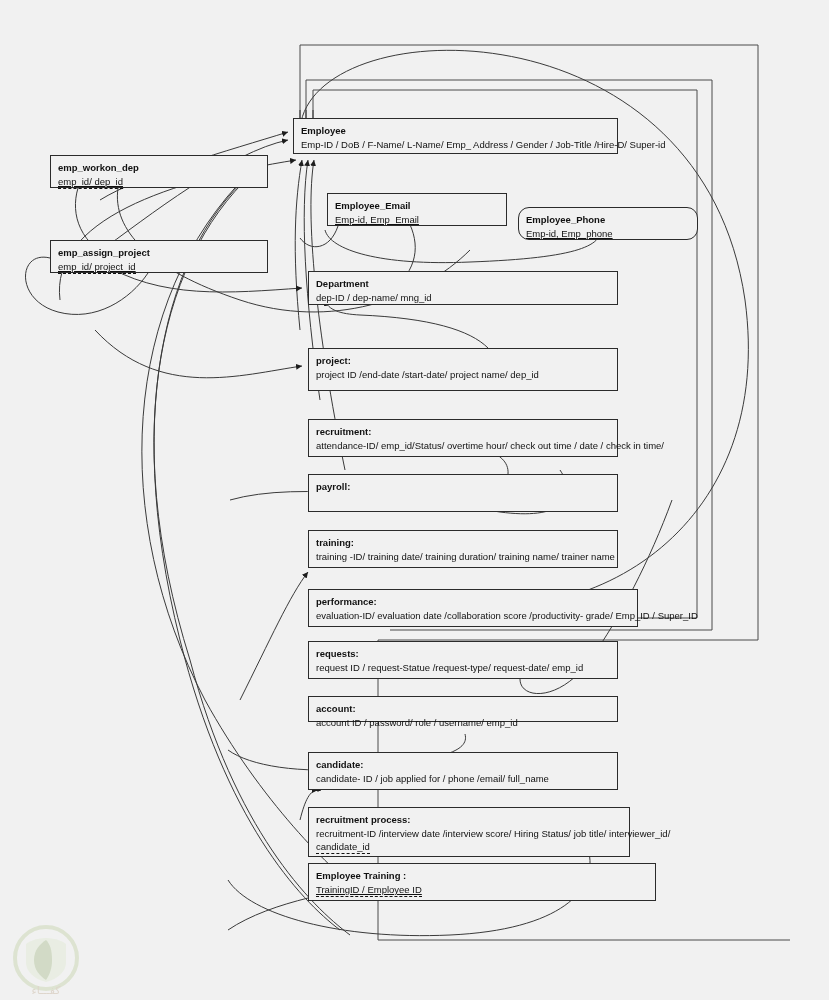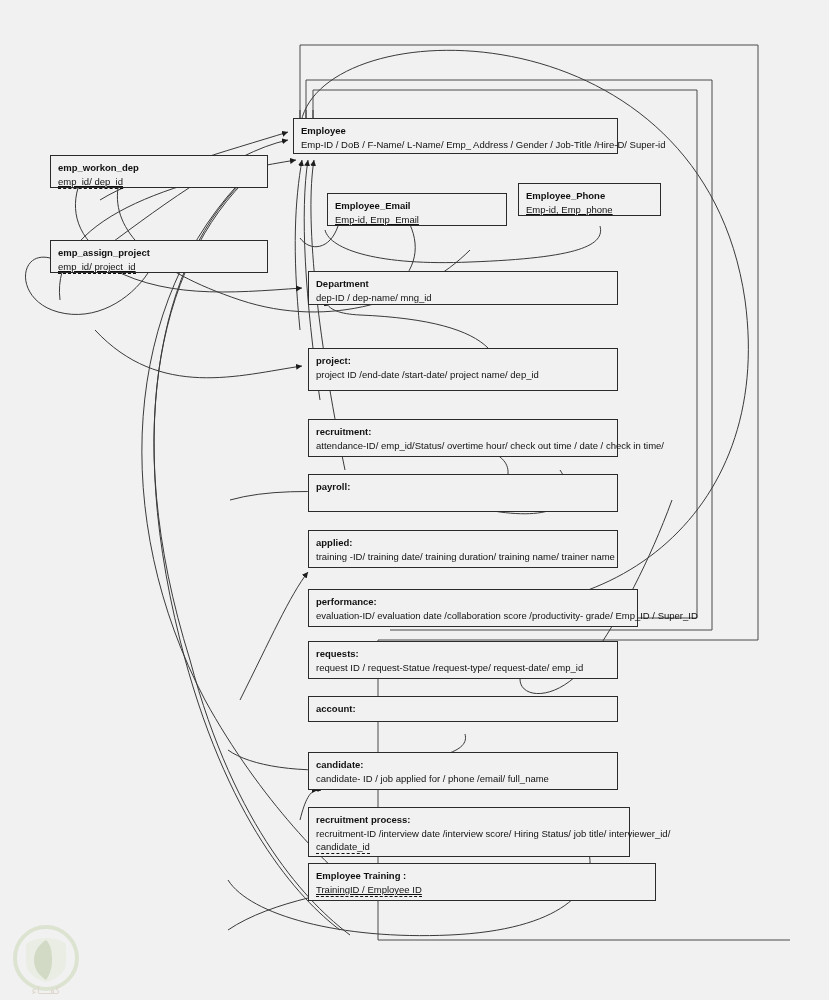--- a/index.html
+++ b/index.html
@@ -149,21 +149,21 @@
   <div class="entity" style="left:293px; top:118px; width:325px; height:36px;">
     <div class="ent-title">Employee</div>
     <div class="ent-attrs">Emp-ID / DoB / F-Name/ L-Name/ Emp_ Address / Gender / Job-Title /Hire-D/ Super-id</div>
   </div>
 
   <div class="entity" style="left:327px; top:193px; width:180px; height:33px;">
     <div class="ent-title">Employee_Email</div>
     <div class="ent-attrs"><span class="pk">Emp-id, Emp_Email</span></div>
   </div>
 
-  <div class="entity" style="left:518px; top:183px; width:143px; height:33px;">
+  <div class="entity" style="left:518px; top:207px; width:180px; height:33px;border-radius:11px;">
     <div class="ent-title">Employee_Phone</div>
     <div class="ent-attrs"><span class="pk">Emp-id, Emp_phone</span></div>
   </div>
 
   <div class="entity" style="left:308px; top:271px; width:310px; height:34px;">
     <div class="ent-title">Department</div>
     <div class="ent-attrs"><span>dep-ID / dep-name/ mng_id</span></div>
   </div>
 
   <div class="entity" style="left:308px; top:348px; width:310px; height:43px;">
@@ -174,36 +174,37 @@
   <div class="entity" style="left:308px; top:419px; width:310px; height:38px;">
     <div class="ent-title">recruitment:</div>
     <div class="ent-attrs"><span>attendance-ID/ emp_id/Status/ overtime hour/ check out time / date / check in time/</span></div>
   </div>
 
   <div class="entity" style="left:308px; top:474px; width:310px; height:38px;">
     <div class="ent-title">payroll:</div>
   </div>
 
   <div class="entity" style="left:308px; top:530px; width:310px; height:38px;">
-    <div class="ent-title">applied:</div>
+    <div class="ent-title">training:</div>
     <div class="ent-attrs"><span>training -ID/ training date/ training duration/ training name/ trainer name</span></div>
   </div>
 
   <div class="entity" style="left:308px; top:589px; width:330px; height:38px;">
     <div class="ent-title">performance:</div>
     <div class="ent-attrs"><span>evaluation-ID/ evaluation date /collaboration score /productivity- grade/ Emp_ID / Super_ID</span></div>
   </div>
 
   <div class="entity" style="left:308px; top:641px; width:310px; height:38px;">
     <div class="ent-title">requests:</div>
     <div class="ent-attrs"><span>request ID / request-Statue /request-type/ request-date/ emp_id</span></div>
   </div>
 
   <div class="entity" style="left:308px; top:696px; width:310px; height:26px;">
     <div class="ent-title">account:</div>
+    <div class="ent-attrs"><span>account ID / password/ role / username/ emp_id</span></div>
   </div>
 
   <div class="entity" style="left:308px; top:752px; width:310px; height:38px;">
     <div class="ent-title">candidate:</div>
     <div class="ent-attrs"><span>candidate- ID / job applied for / phone /email/ full_name</span></div>
   </div>
 
   <div class="entity" style="left:308px; top:807px; width:322px; height:50px;">
     <div class="ent-title">recruitment process:</div>
     <div class="ent-attrs"><span>recruitment-ID /interview date /interview score/ Hiring Status/ job title/  interviewer_id/</span></div>

